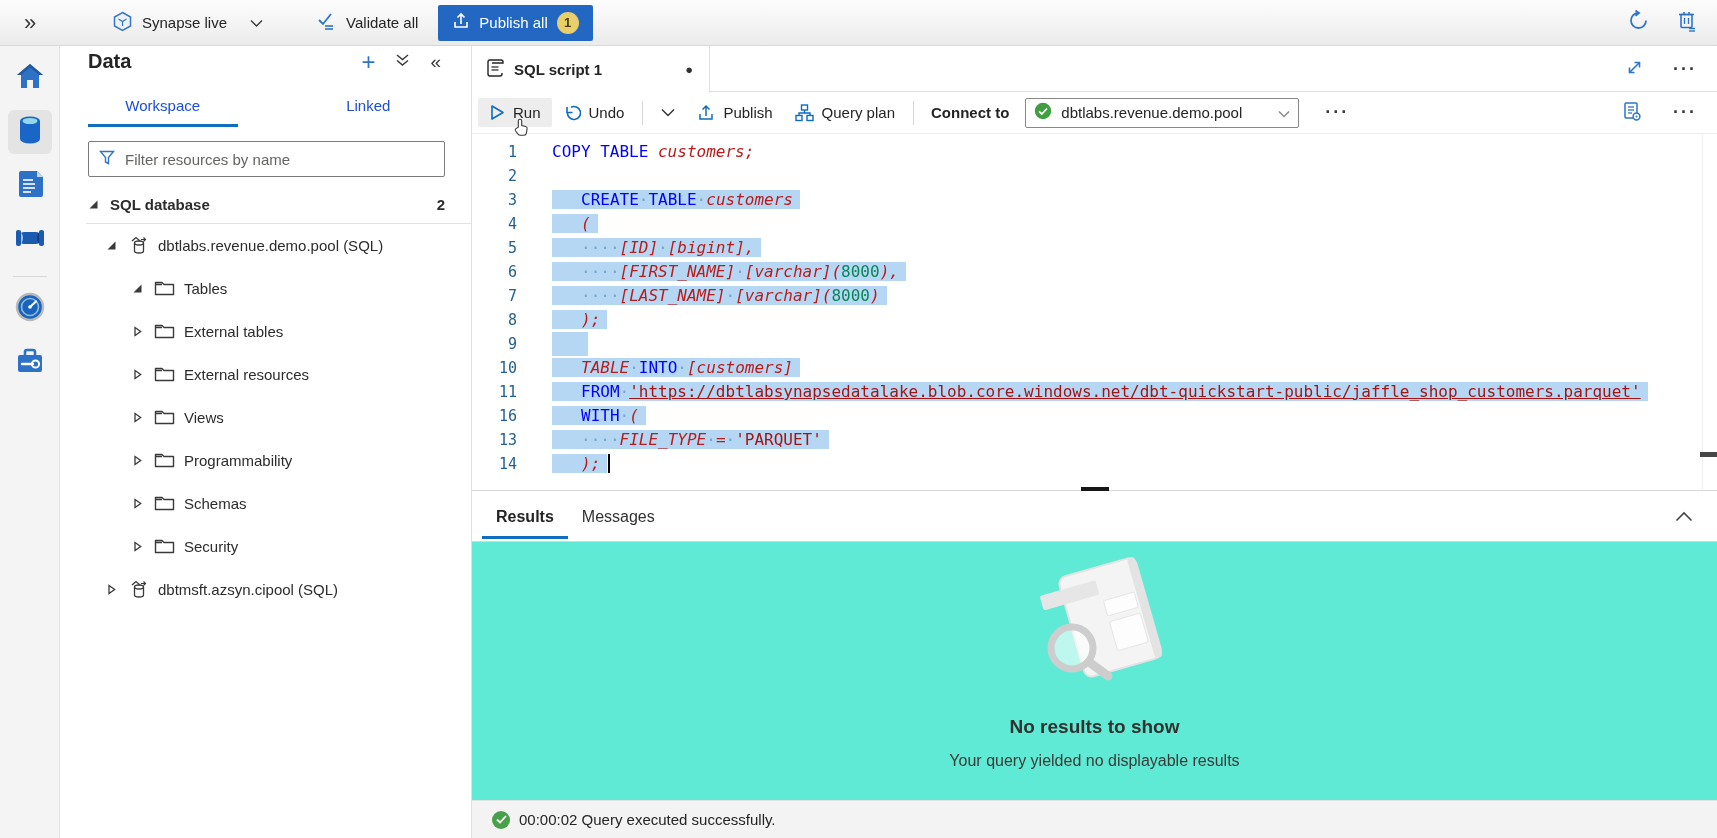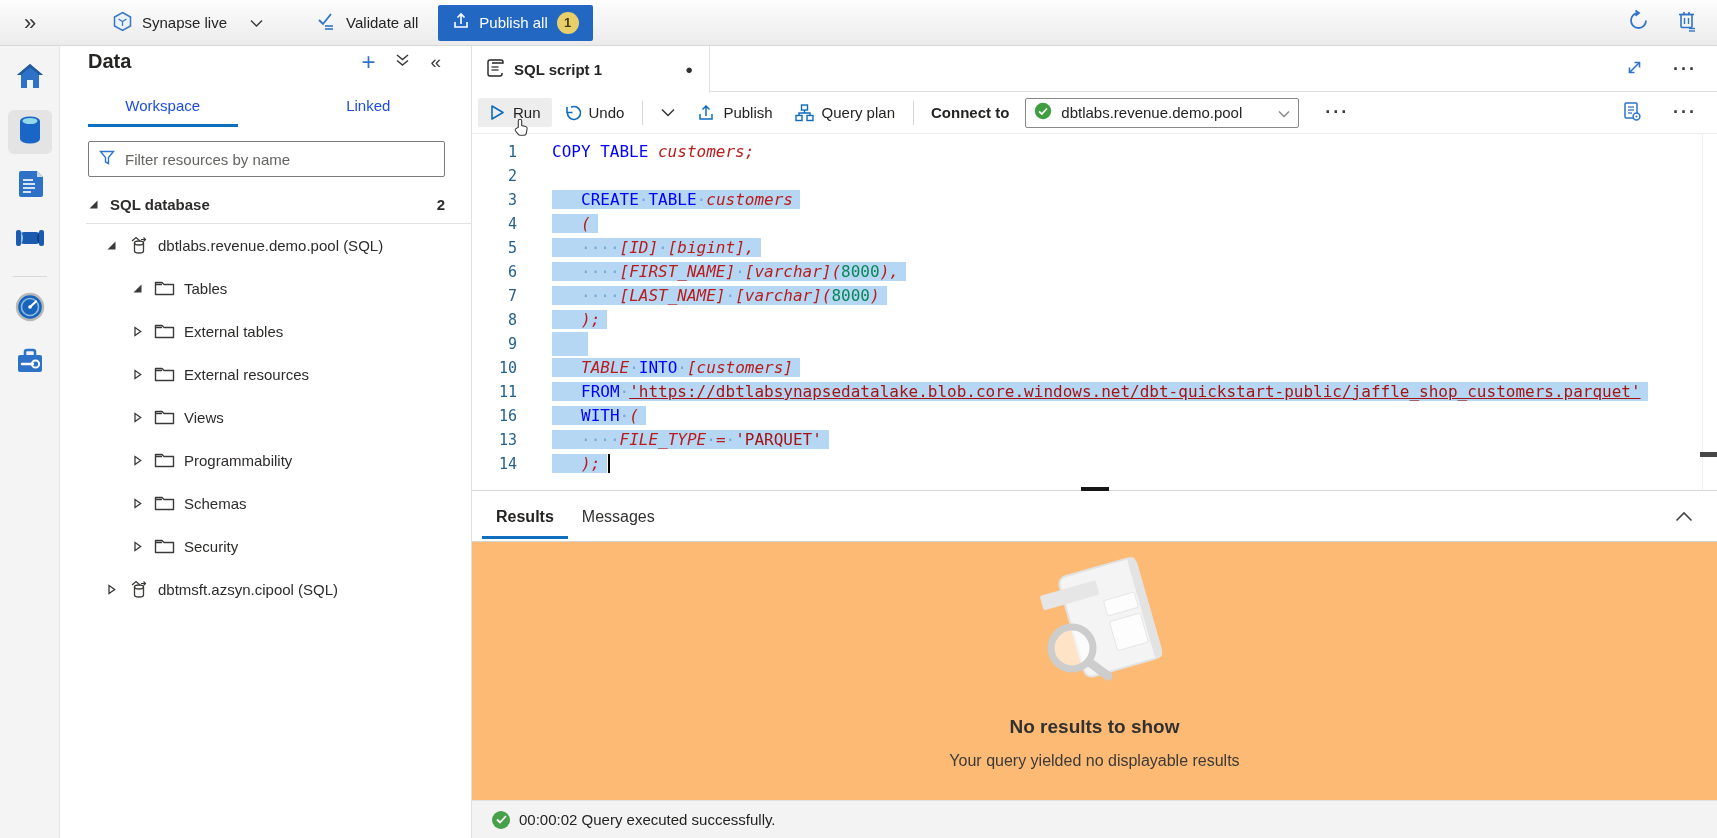--- a/index.html
+++ b/index.html
@@ -101,21 +101,21 @@
   .map-border { position:absolute; right:14px; top:0; bottom:0; border-left:1px solid #f1f1f1; }
 
   
   #sash { height:6px; flex:none; border-top:1px solid #d9d9d9; position:relative; background:#fff; }
   .sash-handle { position:absolute; left:calc(50% - 14px); top:-4px; width:28px; height:4px; background:#161616; }
   #results-header { height:46px; flex:none; display:flex; align-items:flex-start; padding:10px 0 0 10px;
     border-bottom:1px solid #d6d6d6; position:relative; background:#fff; }
   .res-tab { font-size:16px; color:#323130; padding:2px 14px 10px 14px; }
   .res-tab.active { font-weight:bold; color:#252423; border-bottom:3px solid #106ebe; }
   .res-collapse { position:absolute; right:24px; top:12px; }
-  #results-body { flex:1; background:#fdba74; display:flex; flex-direction:column; align-items:center; }
+  #results-body { flex:1; background:#5eead4; display:flex; flex-direction:column; align-items:center; }
   .empty-illustration { margin-top:14px; }
   .empty-title { font-size:19px; font-weight:bold; color:#323130; margin-top:6px; }
   .empty-subtitle { font-size:16px; color:#3b3a39; margin-top:14px; }
 
   
   #statusbar { height:38px; flex:none; background:#f3f3f3; border-top:1px solid #e3e3e3;
     display:flex; align-items:center; gap:9px; padding-left:20px; font-size:15px; color:#252423; }
   .check-circle { width:18px; height:18px; border-radius:50%; background:#48a04a; flex:none;
     display:flex; align-items:center; justify-content:center; }
 

